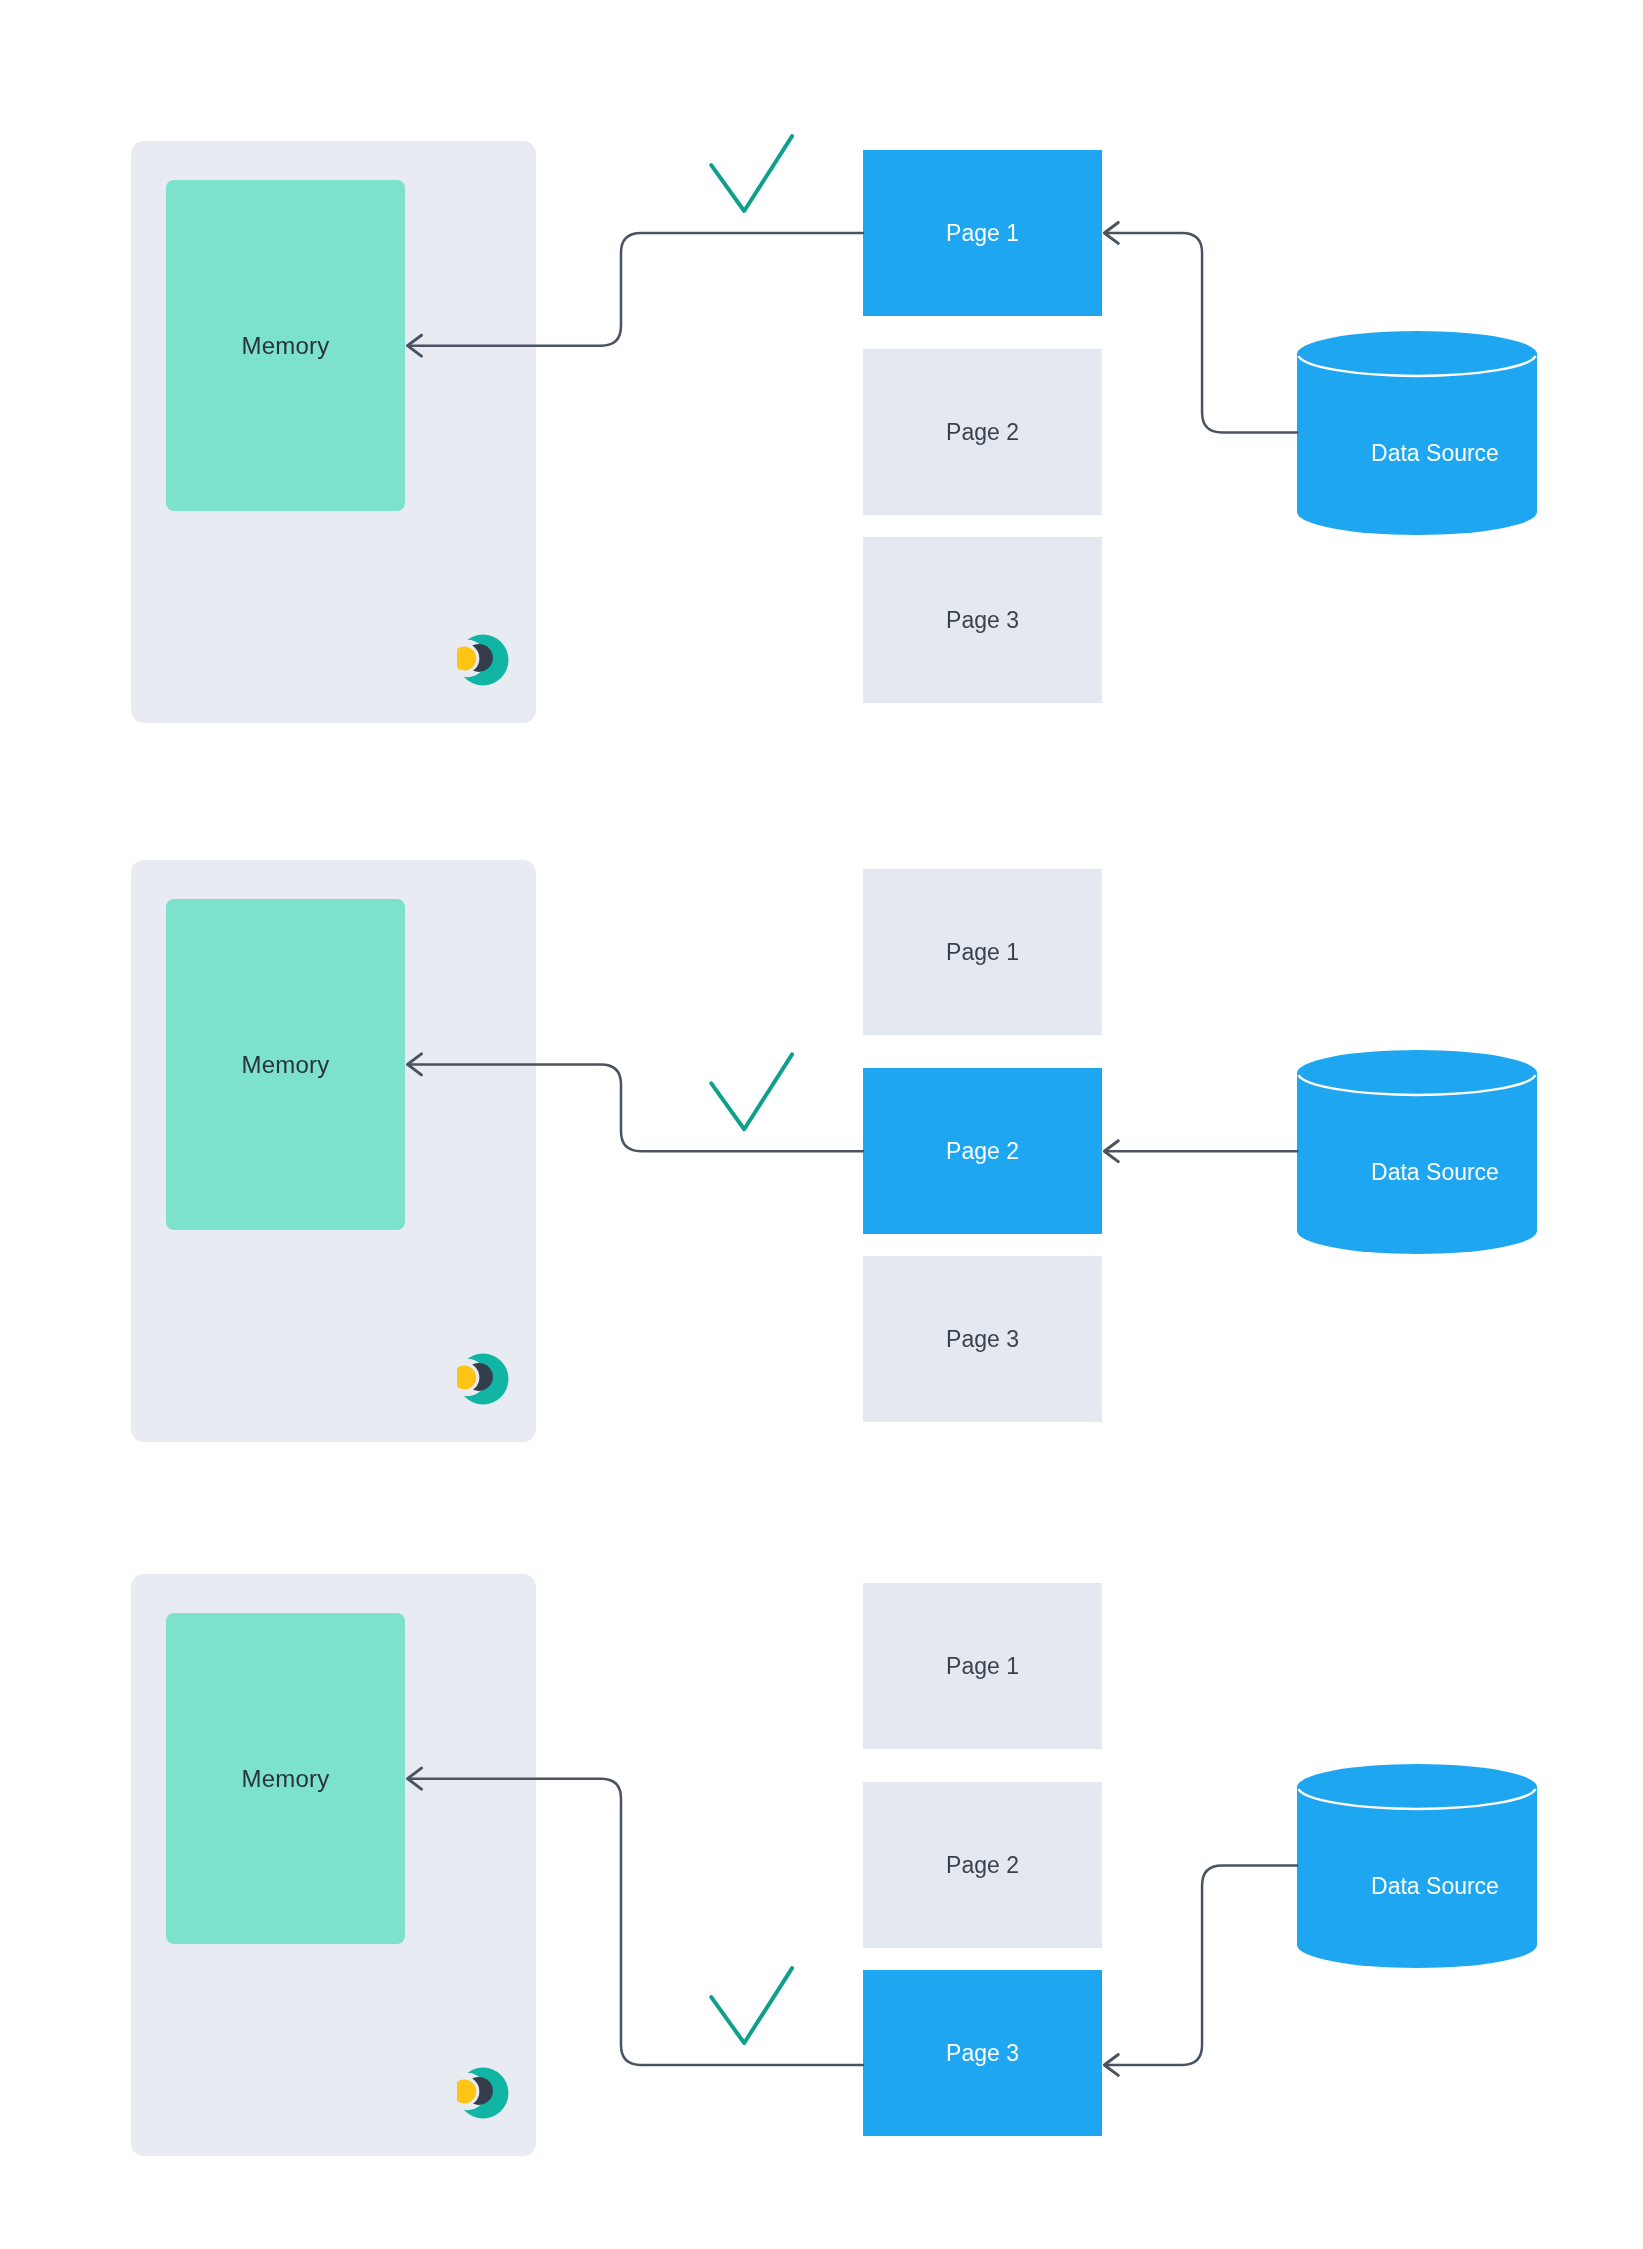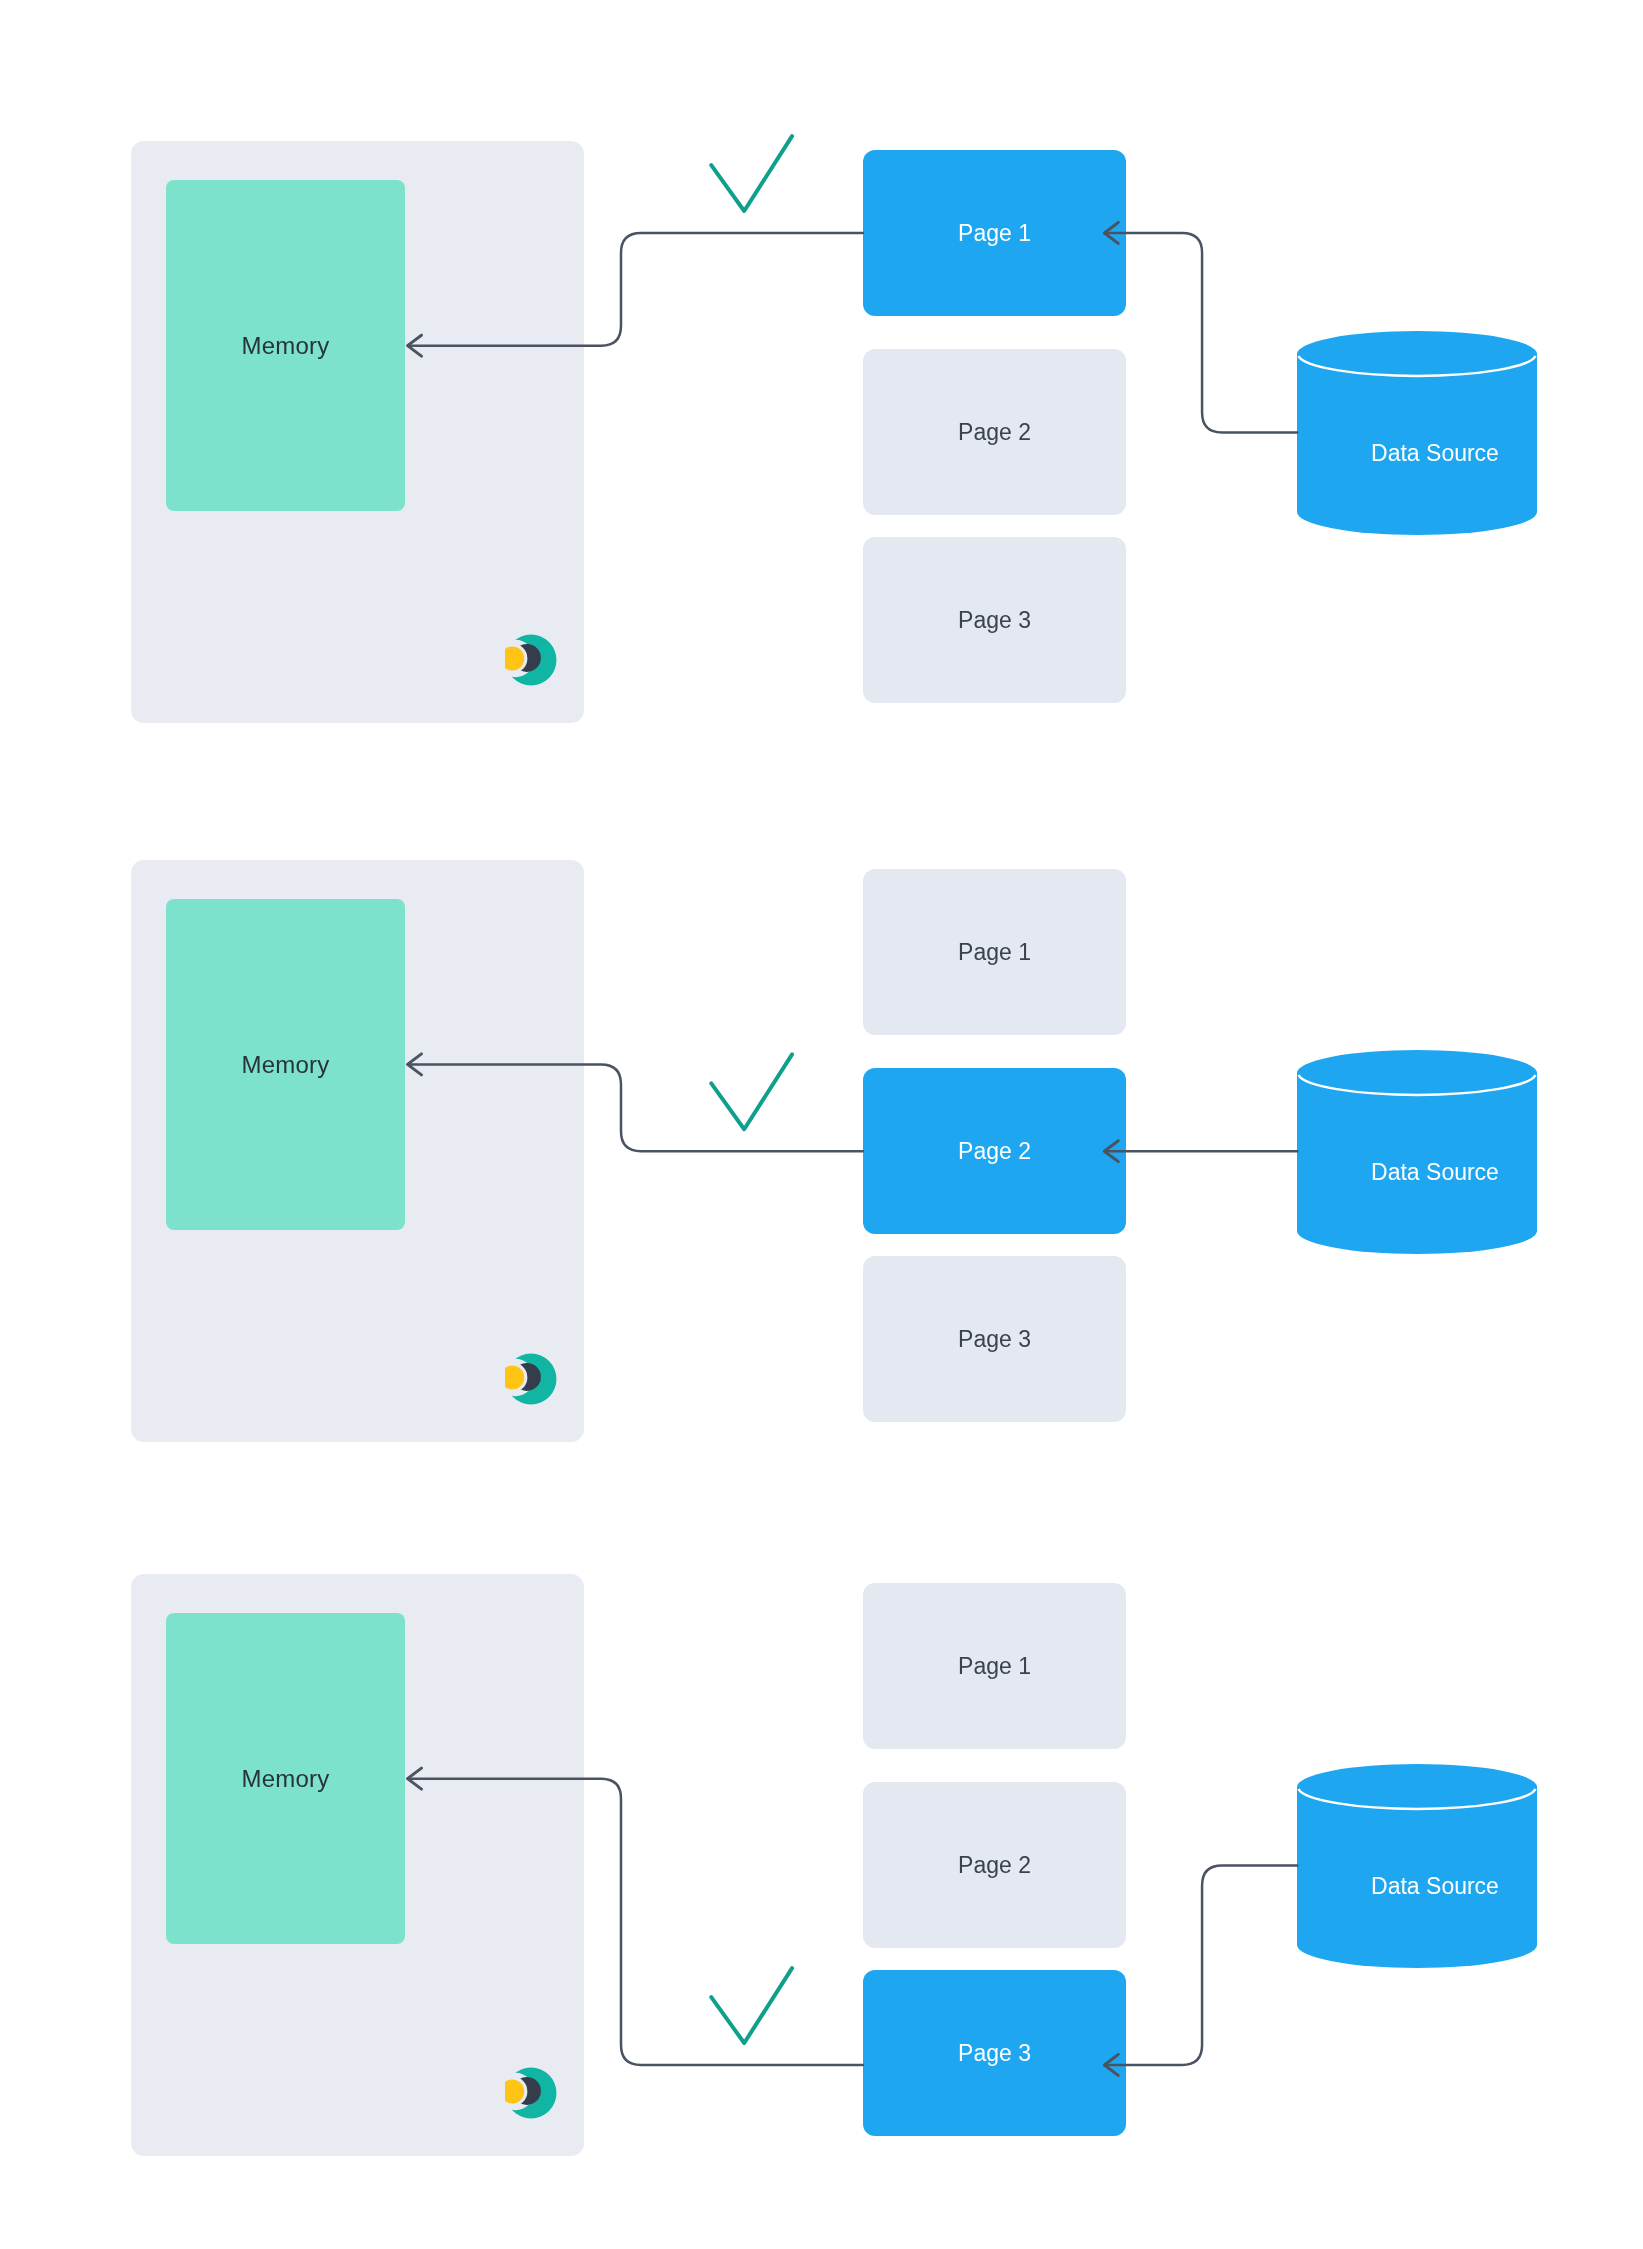--- a/index.html
+++ b/index.html
@@ -1,25 +1,25 @@
 <!DOCTYPE html>
 <html style="font-size:8px"><head>
 <meta charset="utf-8">
 <style>
   html,body{margin:0;padding:0;background:#ffffff;}
   body{font-family:"Liberation Sans","DejaVu Sans",sans-serif;}
   .canvas{position:relative;width:1644px;height:2250px;background:#ffffff;overflow:hidden;}
   .row{position:absolute;left:0;width:1644px;height:582px;}
   .r1{top:141px}.r2{top:860px}.r3{top:1574px}
-  .panel{position:absolute;left:131px;top:0;width:405px;height:582px;background:#E8EBF2;border-radius:13px;padding-left:48px;}
+  .panel{position:absolute;left:131px;top:0;width:405px;height:582px;background:#E8EBF2;border-radius:13px;}
   .membox{position:absolute;left:35px;top:39px;width:239px;height:331px;background:#7DE2CB;border-radius:8px;
           display:flex;align-items:center;justify-content:center;}
   .membox span{font-size:24px;font-weight:500;color:#27343B;letter-spacing:0.2px;}
   .logo{position:absolute;right:27.4px;bottom:37px;width:52px;height:52px;}
-  .page{position:absolute;left:863px;width:263px;height:166px;border-radius:12px;background:#E4E8F0;
+  .page{position:absolute;left:863px;width:239px;height:166px;border-radius:0;background:#E4E8F0;
         display:flex;align-items:center;justify-content:center;}
   .page span{font-size:23px;font-weight:500;color:#3A424C;}
   .page.active{background:#1EA7F0;}
   .page.active span{color:#ffffff;}
   .p0{top:9px}.p1{top:208px}.p2{top:396px}
   .ds{position:absolute;left:1297px;top:190px;width:276px;height:204px;}
   .ds svg{position:absolute;left:0;top:0;width:240px;height:204px;}
   .ds .lbl{position:absolute;left:0;right:0;top:109px;text-align:center;font-size:23px;font-weight:500;color:#ffffff;}
   .overlay{position:absolute;left:0;top:0;width:1644px;height:2250px;pointer-events:none;}
   .wire{stroke:#4A5361;stroke-width:5;fill:none;stroke-linecap:round;stroke-linejoin:round;}

